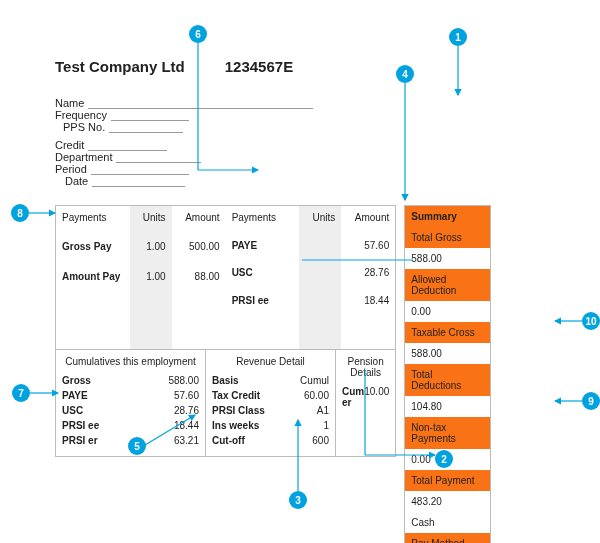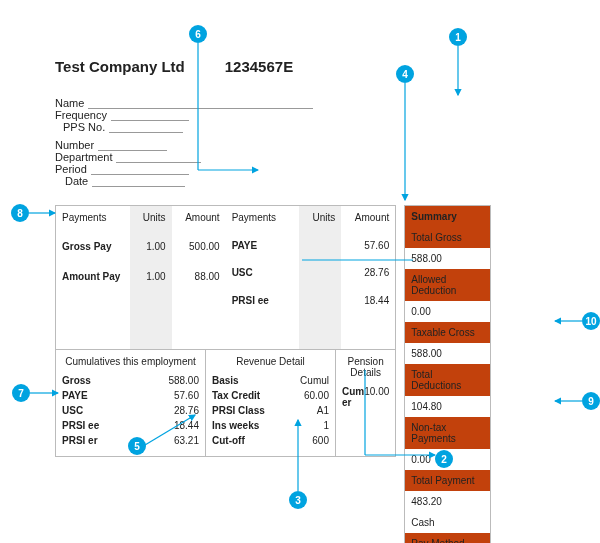--- a/index.html
+++ b/index.html
@@ -104,21 +104,21 @@
   .kv .v { text-align: right; }
 
   .summary {
     width: 124px;
     border: 1px solid #bbb;
   }
   .summary .srow {
     font-size: 10px;
     padding: 5px 6px;
   }
-  .summary .lbl { background: #c2410c; }
+  .summary .lbl { background: #f97316; }
   .summary .val { text-align: left; }
 
   
   .bubble {
     position: absolute;
     width: 18px;
     height: 18px;
     border-radius: 50%;
     background: #00a3e0;
     color: #fff;
@@ -162,21 +162,21 @@
         <label>Frequency</label>
         <span class="line"></span>
       </div>
     <div class="fld">
         <label>PPS No.</label>
         <span class="line"></span>
       </div>
   </div>
   <div class="fieldrow toprow2">
     <div class="fld">
-        <label>Number</label>
+        <label>Credit</label>
         <span class="line"></span>
       </div>
     <div class="fld">
         <label>Department</label>
         <span class="line"></span>
       </div>
     <div class="fld">
         <label>Period</label>
         <span class="line"></span>
       </div>

